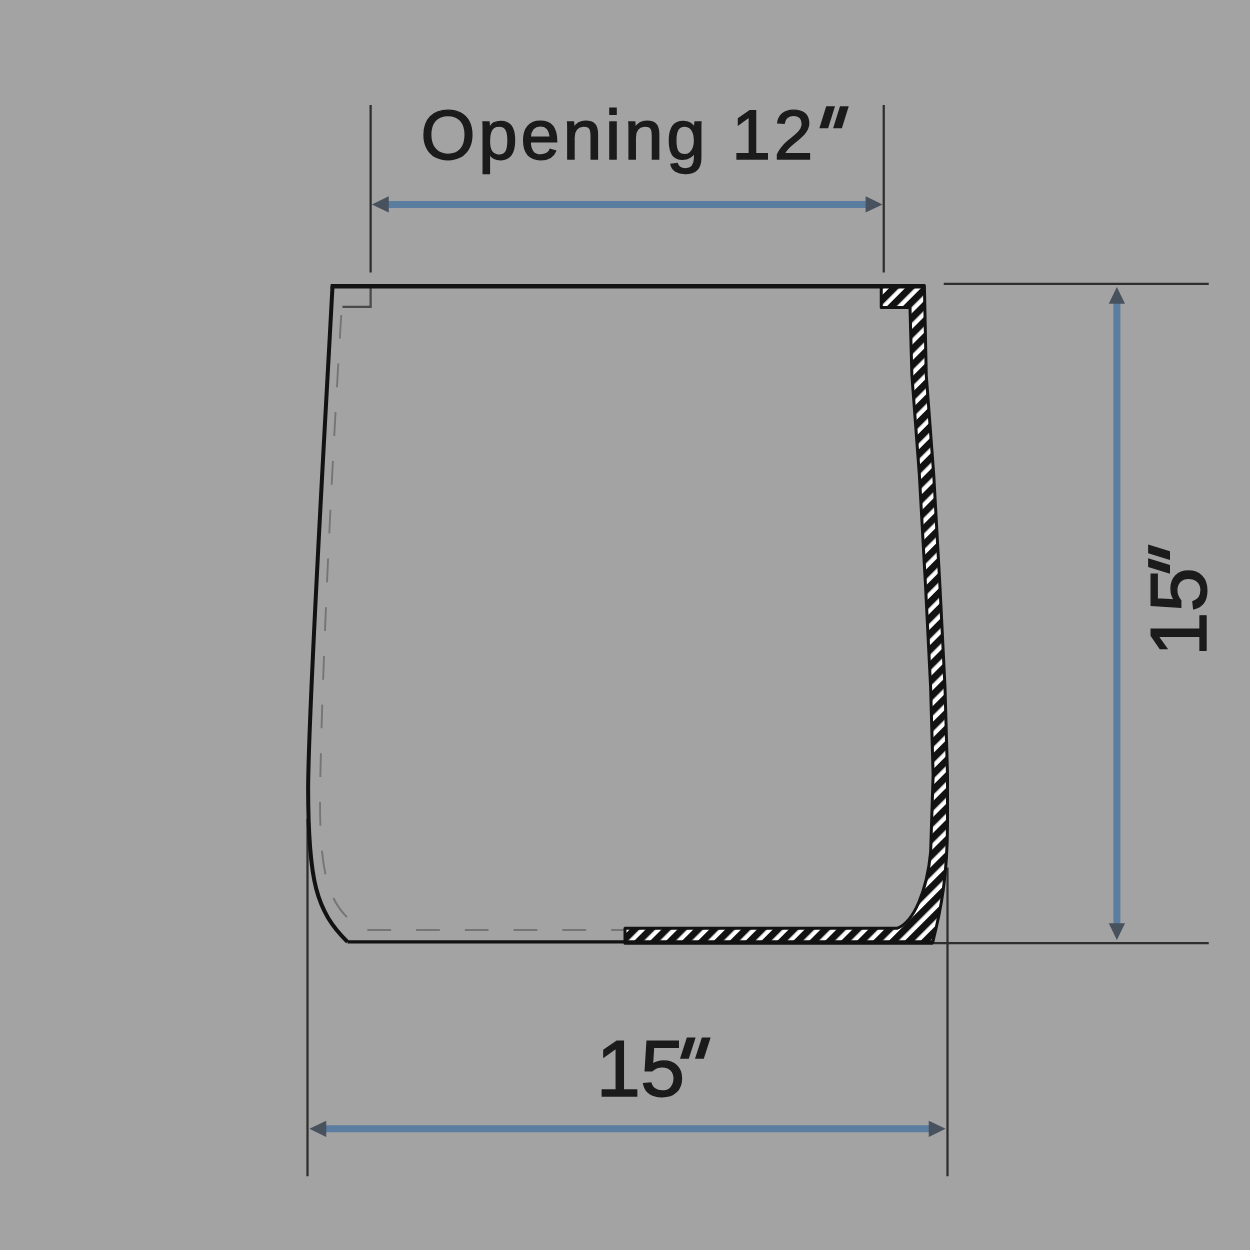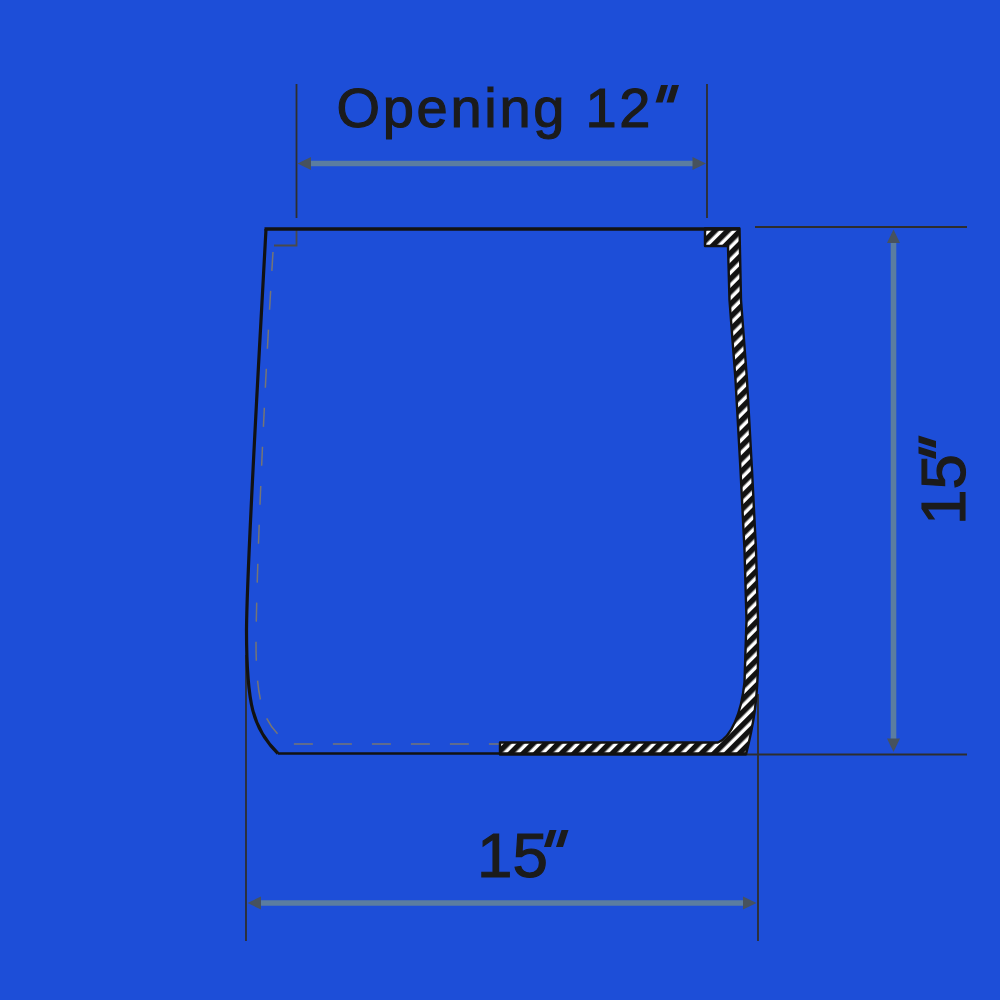--- a/index.html
+++ b/index.html
@@ -1,16 +1,16 @@
 <!DOCTYPE html>
 <html><head>
 <meta charset="utf-8">
 <style>
   html,body{margin:0;padding:0;background:#ffffff;}
-  .page{position:relative;width:1000px;height:1000px;background:#1d4ed8;overflow:hidden;
+  .page{position:relative;width:1000px;height:1000px;background:#a3a3a3;overflow:hidden;
         font-family:"Liberation Sans", sans-serif;}
   svg{position:absolute;left:0;top:0;}
 </style>
 </head>
 <body>
 <div class="page">
 <svg width="1000" height="1000" viewBox="0 0 1000 1000">
   <defs>
     <pattern id="hatch" width="9" height="9" patternUnits="userSpaceOnUse" patternTransform="rotate(45)">
       <rect width="9" height="9" fill="#ffffff"></rect>

